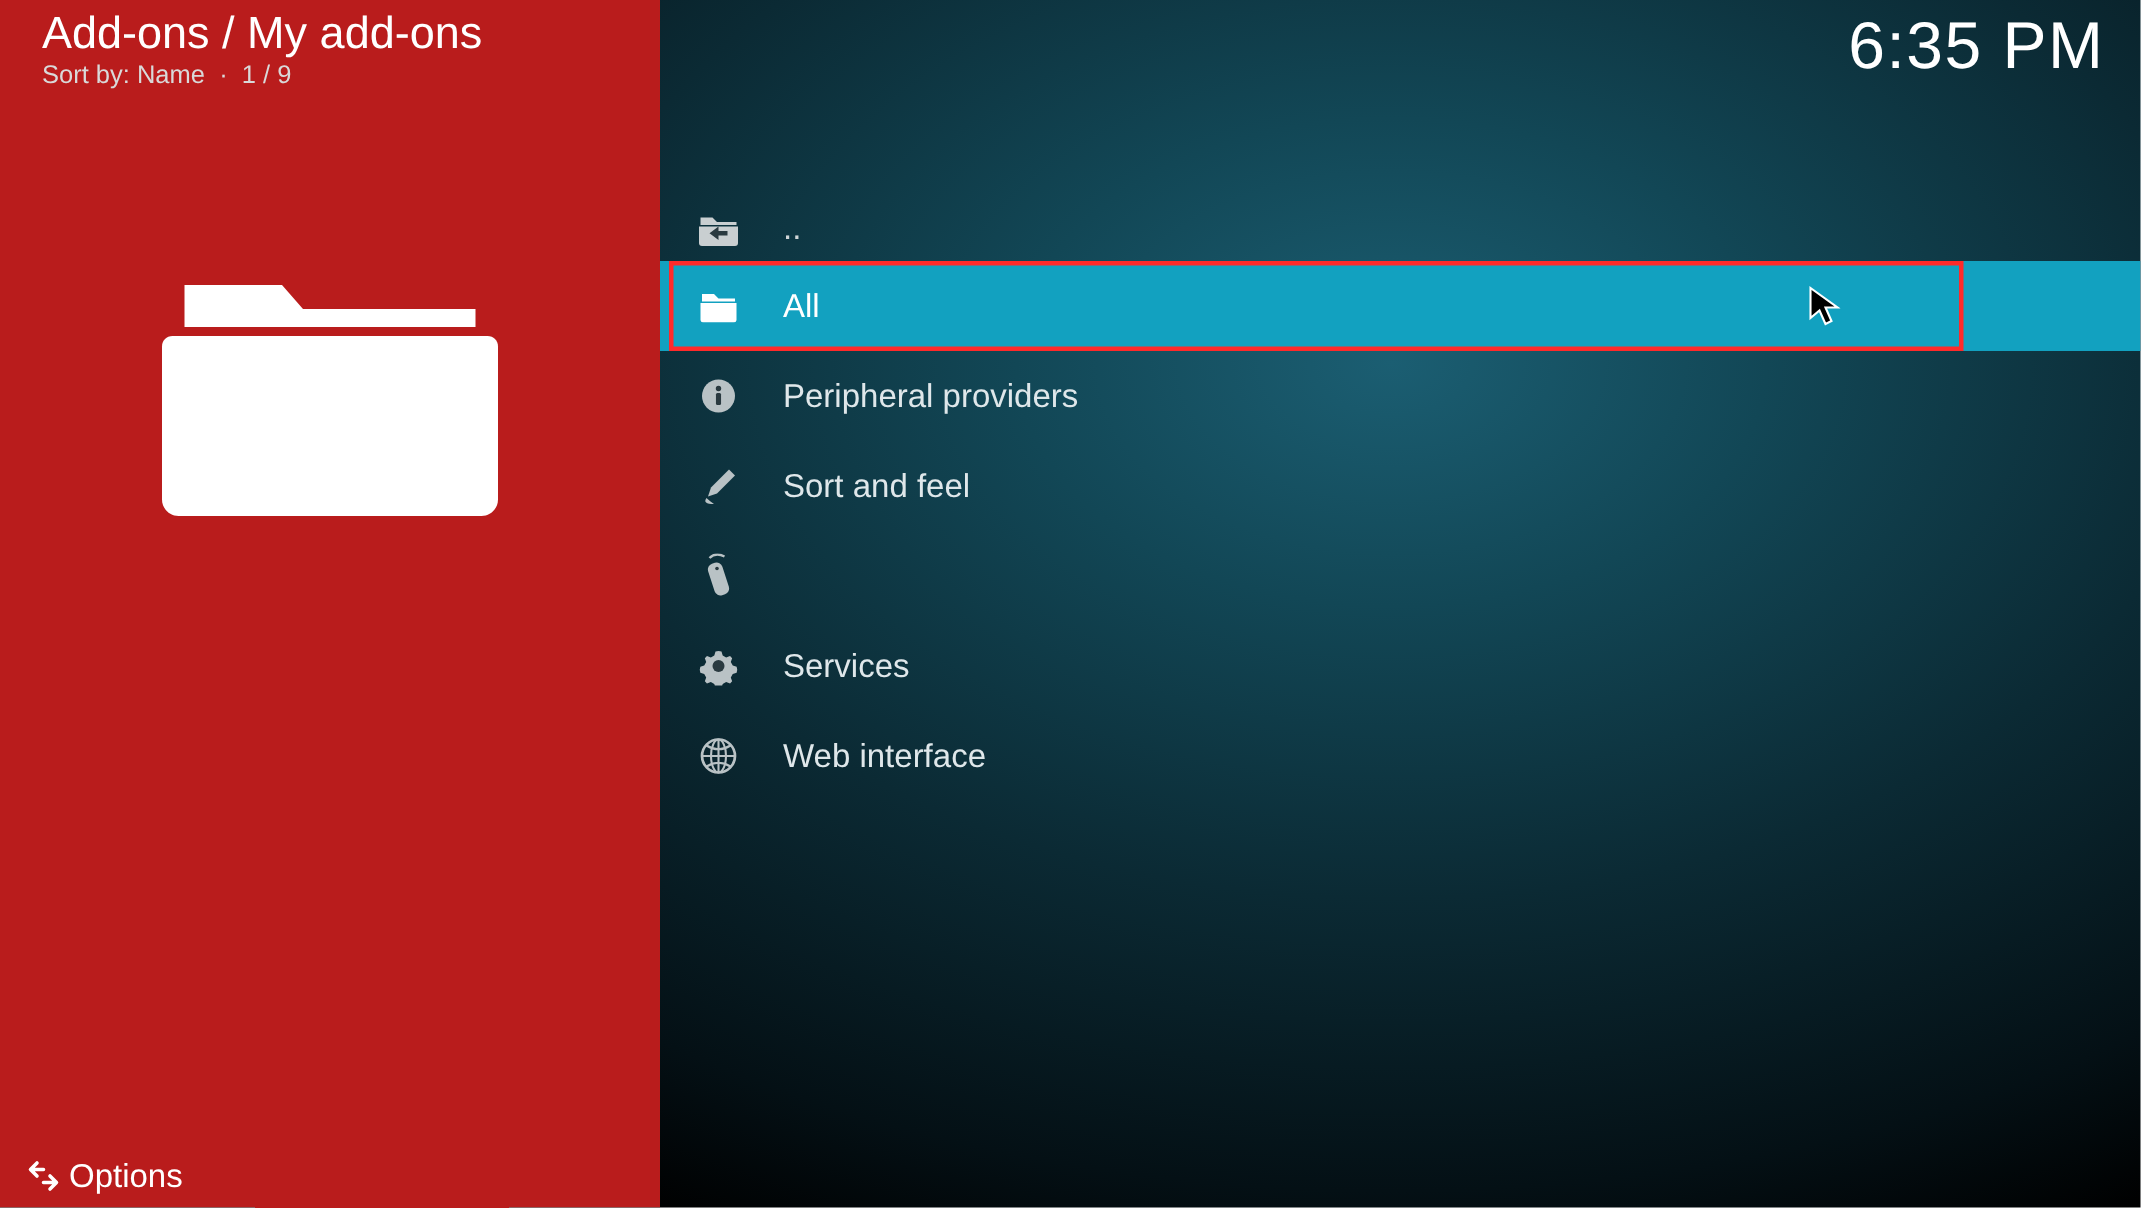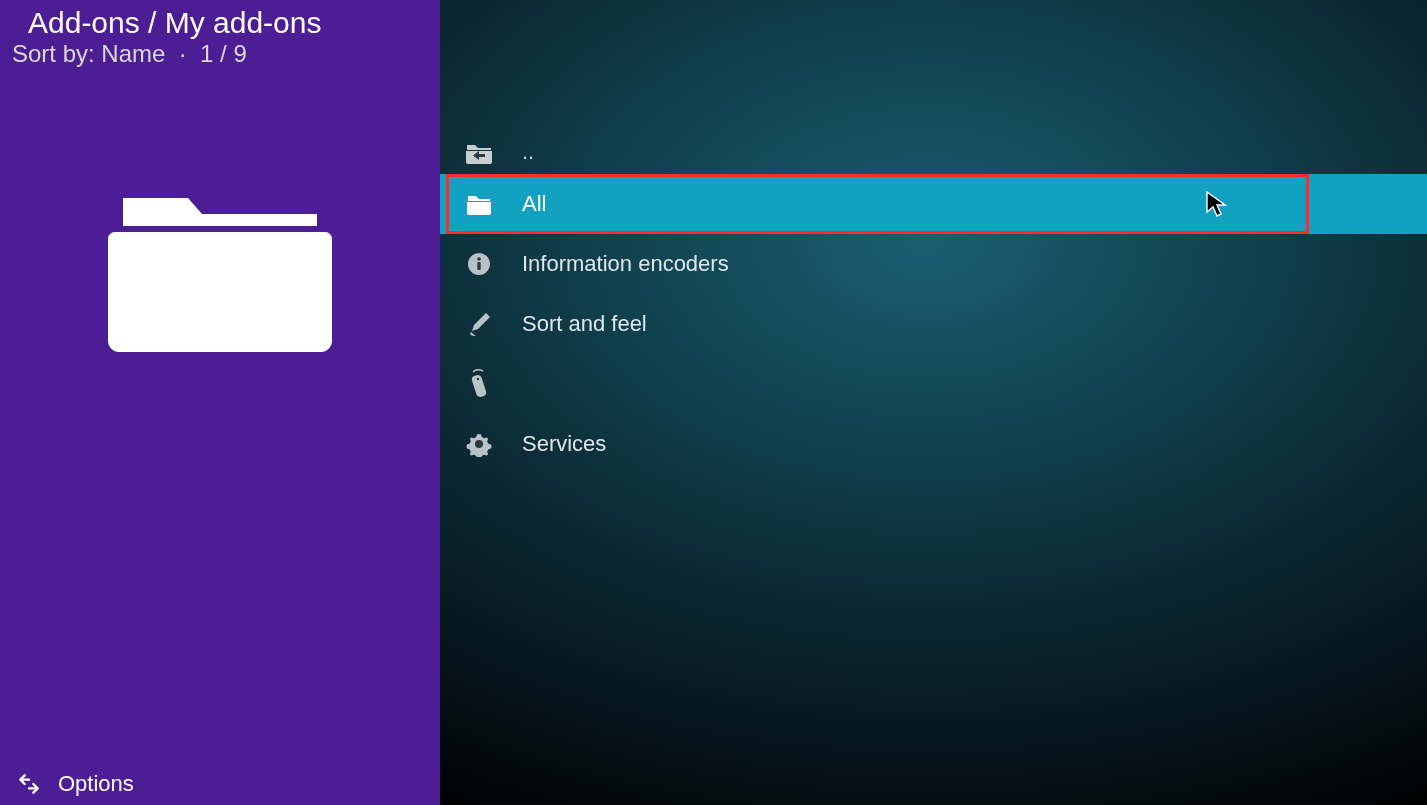--- a/index.html
+++ b/index.html
@@ -8,52 +8,52 @@
     background: radial-gradient(ellipse 1000px 650px at 65% 30%, #1b5e72 0%, #124756 25%, #0b2a34 55%, #041015 85%, #000 100%);
     color: #eaeaea;
   }
 
   .container { display: flex; width: 100%; height: 100%; position: relative; }
 
   
   .left-panel {
     width: 440px;
     height: 100%;
-    background: #4c1d95;
+    background: #b91c1c;
     position: relative;
     display: flex;
     flex-direction: column;
   }
 
   .breadcrumb {
     padding: 6px 28px 0 28px;
     font-size: 30px;
     font-weight: 300;
     color: #fff;
   }
   .sort-row {
-    padding: 0 12px;
-    font-size: 24px;
+    padding: 0 28px;
+    font-size: 17px;
     color: #d9d9d9;
     font-weight: 300;
   }
 
   .thumb {
     margin-top: 100px;
     display: flex;
     justify-content: center;
   }
 
   .options-bar {
     position: absolute;
     left: 0; bottom: 0;
     width: 100%;
     display: flex;
     align-items: center;
-    gap: 16px;
+    gap: 4px;
     padding: 8px 16px;
     color: #fff;
     font-size: 22px;
     font-weight: 300;
     margin-top: 12px;
   }
 
   
   .right-panel {
     flex: 1;
@@ -142,20 +142,21 @@
     <div class="options-bar">
       <svg width="26" height="26" viewBox="0 0 24 24" fill="#fff">
         <path d="M8 4 L4 8 L8 12 M4 8 H12" stroke="#fff" stroke-width="2.2" fill="none" stroke-linecap="round" stroke-linejoin="round"></path>
         <path d="M16 12 L20 16 L16 20 M20 16 H12" stroke="#fff" stroke-width="2.2" fill="none" stroke-linecap="round" stroke-linejoin="round"></path>
       </svg>
       <span>Options</span>
     </div>
   </div>
 
   <div class="right-panel">
+    <div class="clock">6:35 PM</div>
 
     <div class="list">
 
       <div class="item parent">
         <span class="icon-slot">
           <svg width="28" height="24" viewBox="0 0 28 24">
             <path d="M2 5 h8 l3 3 h13 v2 H2 z" fill="#c9cfd1"></path>
             <path d="M1 11 h26 v11 a2 2 0 0 1 -2 2 H3 a2 2 0 0 1 -2 -2 z" fill="#c9cfd1"></path>
             <path d="M14 20 l-6 -4.5 l6 -4.5 v3 h6 v3 h-6 z" fill="#2a3a40"></path>
           </svg>
@@ -183,21 +184,21 @@
 
 
       <div class="item">
         <span class="icon-slot">
           <svg width="24" height="24" viewBox="0 0 24 24">
             <circle cx="12" cy="12" r="11" fill="#b9c2c5"></circle>
             <circle cx="12" cy="7" r="1.8" fill="#2a3a40"></circle>
             <rect x="10.3" y="10" width="3.4" height="8" rx="1" fill="#2a3a40"></rect>
           </svg>
         </span>
-        <span class="label">Information encoders</span>
+        <span class="label">Peripheral providers</span>
       </div>
 
       <div class="item">
         <span class="icon-slot">
           <svg width="26" height="26" viewBox="0 0 26 26" fill="#b9c2c5">
             <path d="M20 2 l4 4 -12 12 -6 2 2 -6 z"></path>
             <path d="M5 21 q-3 4 5 4 q-3 -2 -5 -4 z"></path>
           </svg>
         </span>
         <span class="label">Sort and feel</span>
@@ -216,17 +217,27 @@
       <div class="item">
         <span class="icon-slot">
           <svg width="26" height="26" viewBox="0 0 26 26" fill="#b9c2c5">
             <path d="M13 3 l2 .4 .8 2.6 2.3 1.3 2.6 -.9 1.4 1.4 -.9 2.6 1.3 2.3 2.6 .8 .4 2 -.4 2 -2.6 .8 -1.3 2.3 .9 2.6 -1.4 1.4 -2.6 -.9 -2.3 1.3 -.8 2.6 -2 .4 -2 -.4 -.8 -2.6 -2.3 -1.3 -2.6 .9 -1.4 -1.4 .9 -2.6 -1.3 -2.3 -2.6 -.8 -.4 -2 .4 -2 2.6 -.8 1.3 -2.3 -.9 -2.6 1.4 -1.4 2.6 .9 2.3 -1.3 .8 -2.6 z"></path>
             <circle cx="13" cy="13" r="4" fill="#2a3a40"></circle>
           </svg>
         </span>
         <span class="label">Services</span>
       </div>
 
+      <div class="item">
+        <span class="icon-slot">
+          <svg width="26" height="26" viewBox="0 0 26 26">
+            <circle cx="13" cy="13" r="11" stroke="#b9c2c5" stroke-width="1.8" fill="none"></circle>
+            <path d="M2 13 h22 M13 2 v22 M5 6 q8 5 16 0 M5 20 q8 -5 16 0" stroke="#b9c2c5" stroke-width="1.4" fill="none"></path>
+            <ellipse cx="13" cy="13" rx="5" ry="11" stroke="#b9c2c5" stroke-width="1.4" fill="none"></ellipse>
+          </svg>
+        </span>
+        <span class="label">Web interface</span>
+      </div>
 
     </div>
   </div>
 
 </div>
 
 </body></html>

